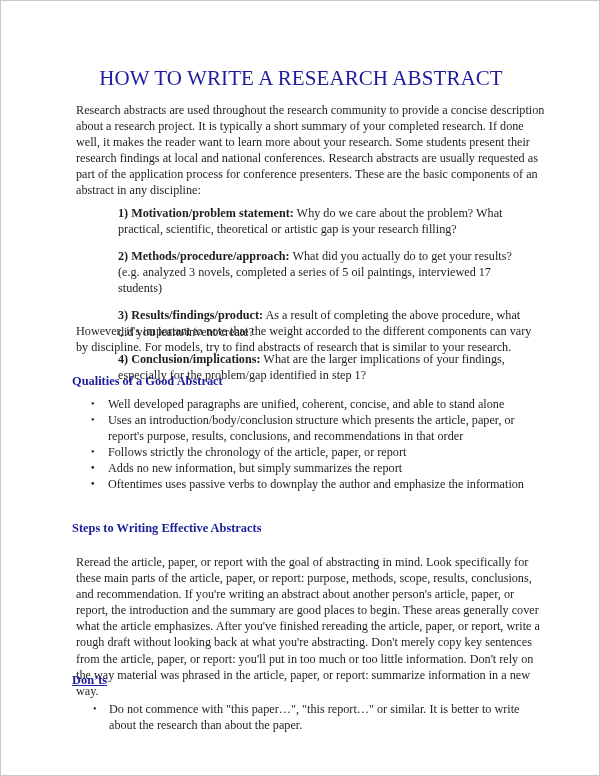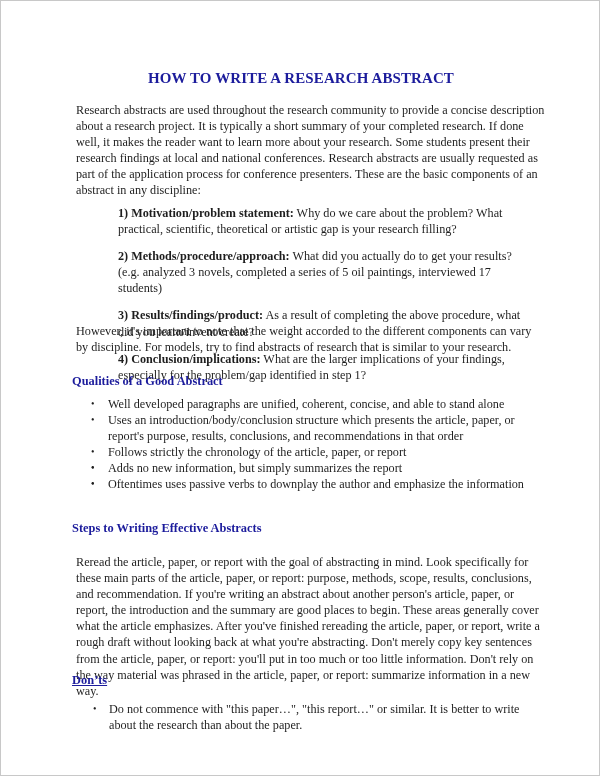--- a/index.html
+++ b/index.html
@@ -5,21 +5,21 @@
   html, body { margin: 0; padding: 0; background: #ffffff; }
   body { width: 600px; height: 776px; position: relative; overflow: hidden; }
   .page {
     position: absolute; left: 0; top: 0; width: 598px; height: 774px;
     border: 1px solid #c8c8c8; background: #ffffff;
     font-family: "Liberation Serif", "DejaVu Serif", serif;
     color: #1e1e1e; font-size: 12.2px; line-height: 16.1px;
   }
   .title {
     position: absolute; left: 0; width: 600px; top: 69px; text-align: center;
-    font-weight: bold; font-size: 15px; color: #1c1c9c; letter-spacing: 0.1px;
+    font-weight: normal; font-size: 21px; color: #1c1c9c; letter-spacing: 0.1px;
   }
   .para { position: absolute; left: 71px; width: 470px; margin: 4px; }
   .intro { top: 97px; }
   .components { position: absolute; left: 106px; width: 440px; top: 193px; margin: 0; padding: 0; list-style: none; }
   .components li { margin: 11px; }
   .components b { font-weight: bold; }
   .however { top: 318px; }
   .h2 {
     position: absolute; left: 71px; font-weight: bold; color: #1c1c9c; font-size: 12.4px;
   }

